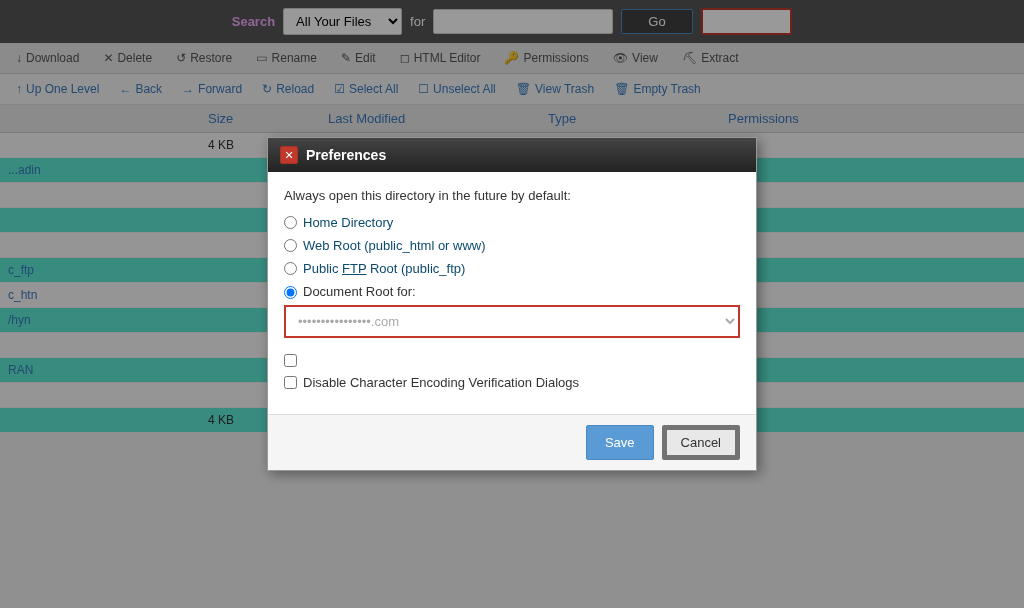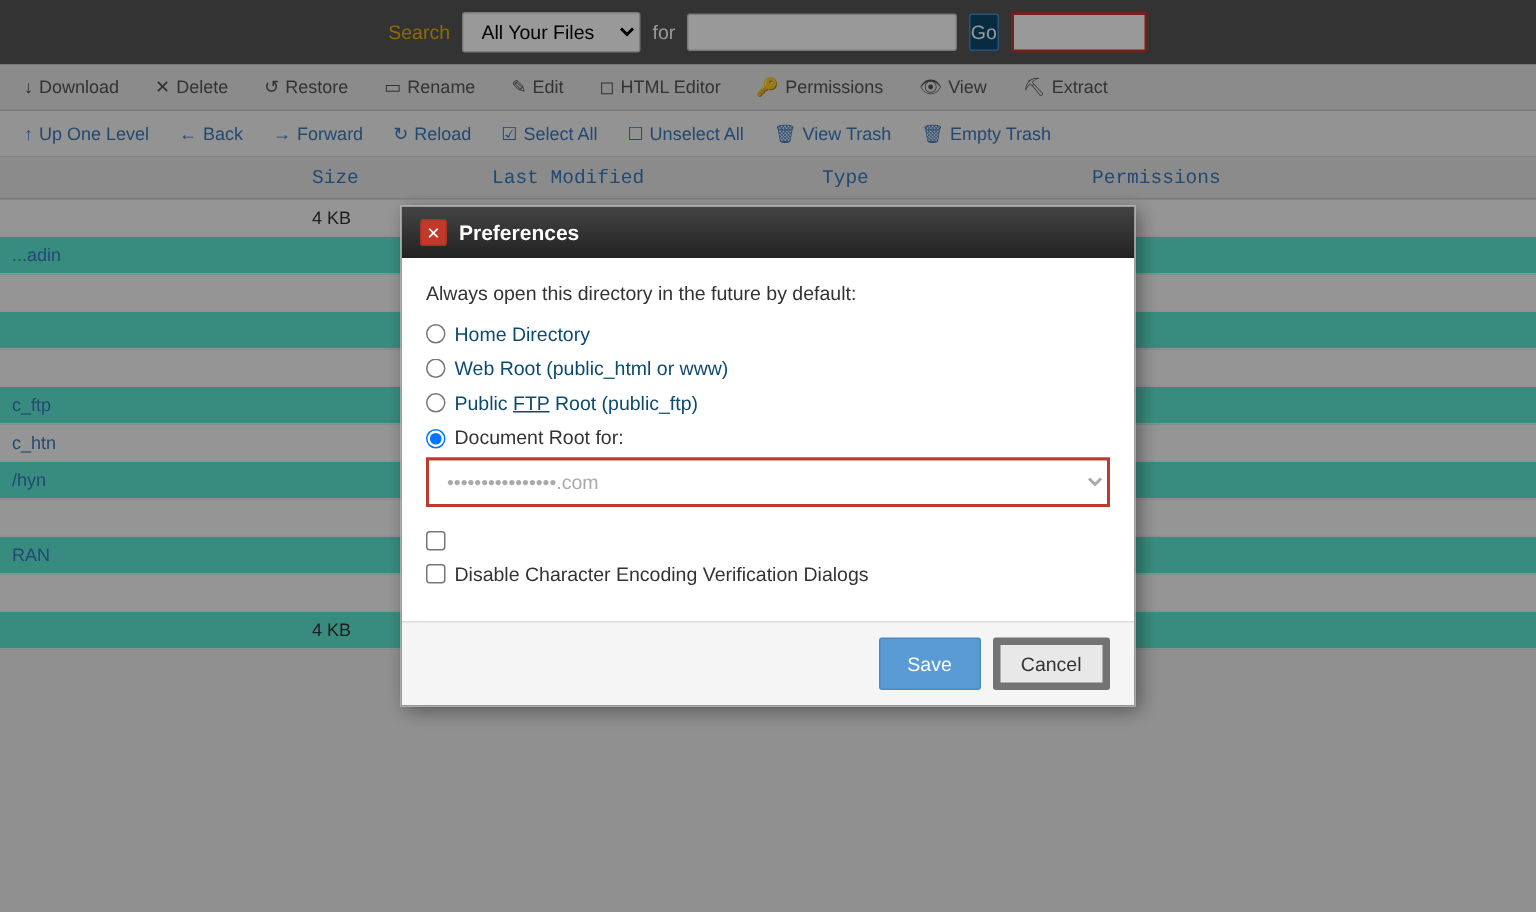--- a/index.html
+++ b/index.html
@@ -7,41 +7,41 @@
 
     
     .search-bar {
       background: #555;
       padding: 8px 12px;
       display: flex;
       align-items: center;
       gap: 8px;
       justify-content: center;
     }
-    .search-bar label { color: #eab308; font-size: 13px; }
+    .search-bar label { color: #f0abfc; font-size: 13px; font-weight: bold; }
     .search-bar select {
       padding: 4px 8px;
       border: 1px solid #ccc;
       background: #fff;
       font-size: 13px;
       border-radius: 2px;
     }
     .search-bar span { color: #fff; }
     .search-bar input[type="text"] {
       padding: 4px 8px;
       border: 1px solid #ccc;
       font-size: 13px;
       width: 180px;
       border-radius: 2px;
     }
     .go-btn {
-      background: #0c4a6e;
+      background: #404040;
       color: #fff;
       border: 1px solid #4a8ac4;
-      padding: 4px 0;
+      padding: 4px 26px;
       font-size: 13px;
       cursor: pointer;
       border-radius: 2px;
     }
     .settings-btn {
       background: #fff;
       color: #333;
       border: 2px solid #c0392b;
       padding: 4px 12px;
       font-size: 13px;
@@ -94,21 +94,20 @@
       padding: 2px 4px;
     }
 
     
     .file-header {
       display: grid;
       grid-template-columns: 200px 120px 220px 180px 150px;
       background: #e8e8e8;
       border-bottom: 1px solid #ccc;
       padding: 6px 8px;
-      font-family: Liberation Mono, monospace;
     }
     .file-header span {
       color: #3a7abf;
       font-size: 13px;
       font-weight: normal;
       cursor: pointer;
     }
 
     
     .file-list { background: #5eead4; }

